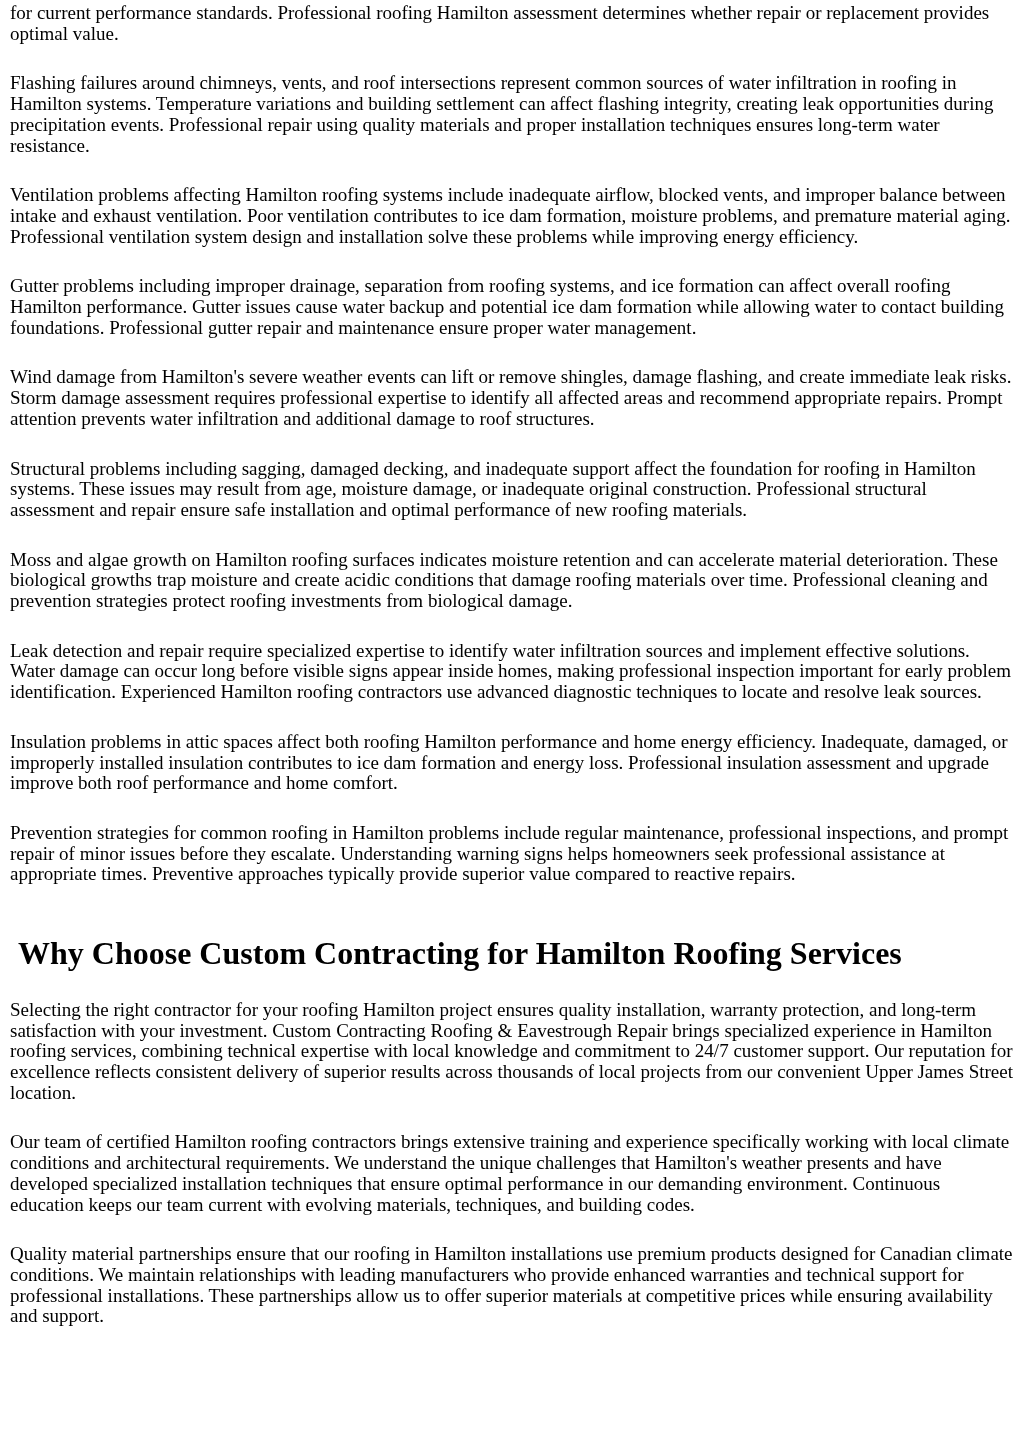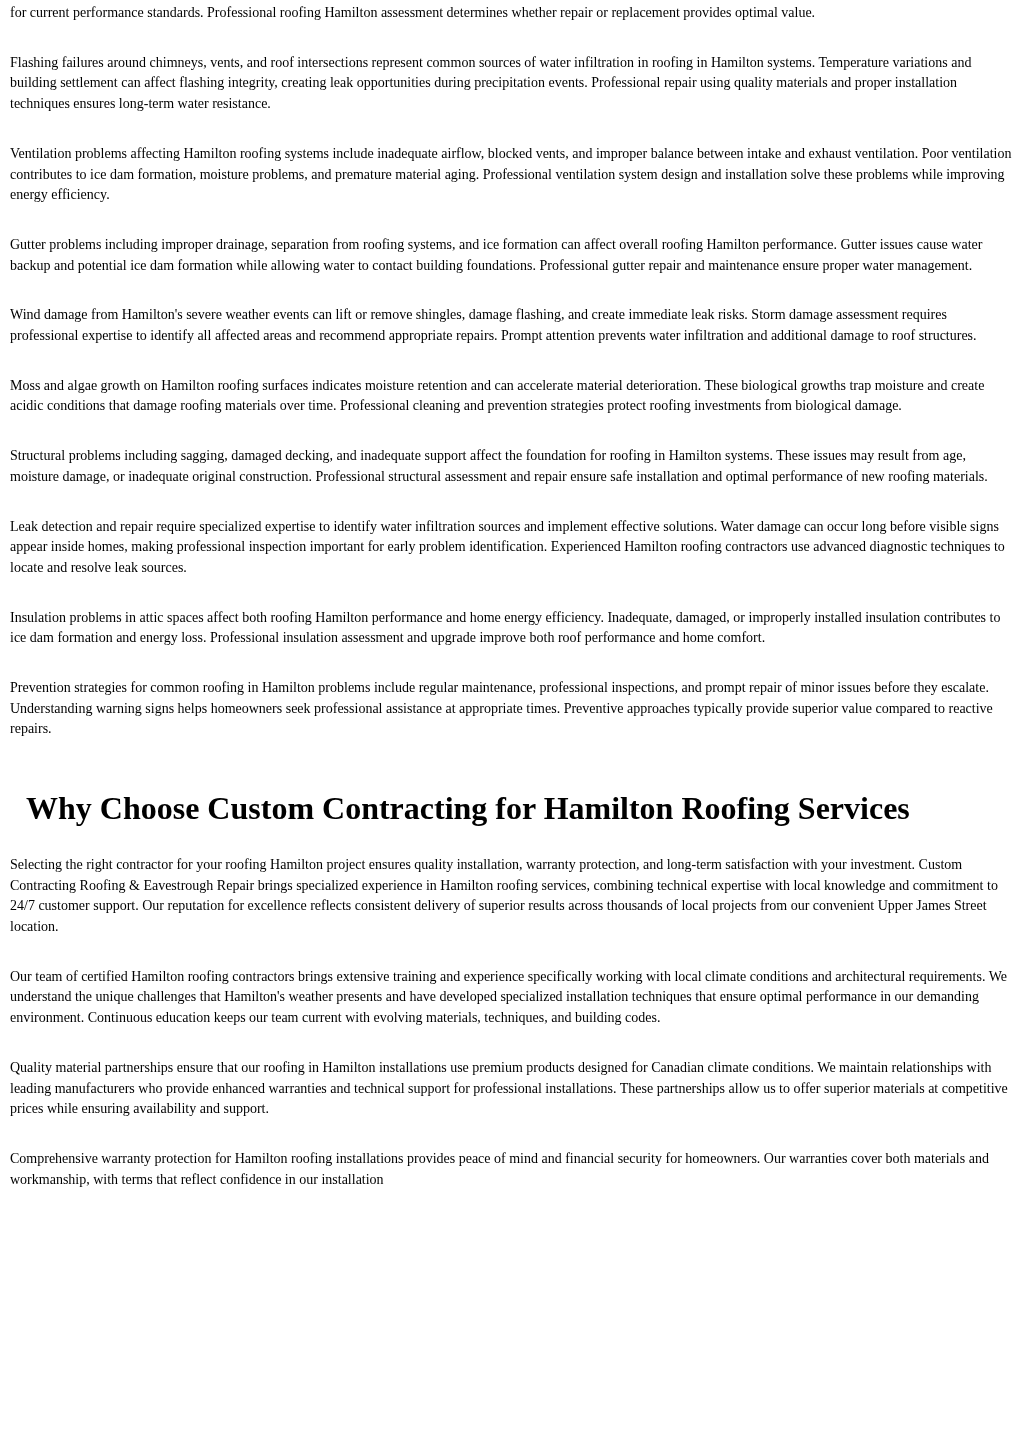--- a/index.html
+++ b/index.html
@@ -11,61 +11,60 @@
     width: 1024px;
     height: 1448px;
     overflow: hidden;
     color: #000000;
     font-family: "Liberation Serif", "DejaVu Serif", serif;
   }
   .article {
     padding: 3px 10px 0 10px;
   }
   .article p {
-    font-size: 14px;
+    font-size: 19px;
     line-height: 20.7px;
     margin: 0 0 29px 0;
     text-align: left;
   }
   .article h2 {
     font-size: 32px;
     line-height: 36.8px;
     font-weight: 700;
-    margin: 50px 0 28px 16px;
+    margin: 50px 0 28px 8px;
     letter-spacing: 0;
   }
 </style>
 </head>
 <body>
 
 <main class="article">
 
   <p>for current performance standards. Professional roofing Hamilton assessment determines whether repair or replacement provides optimal value.</p>
 
   <p>Flashing failures around chimneys, vents, and roof intersections represent common sources of water infiltration in roofing in Hamilton systems. Temperature variations and building settlement can affect flashing integrity, creating leak opportunities during precipitation events. Professional repair using quality materials and proper installation techniques ensures long-term water resistance.</p>
 
   <p>Ventilation problems affecting Hamilton roofing systems include inadequate airflow, blocked vents, and improper balance between intake and exhaust ventilation. Poor ventilation contributes to ice dam formation, moisture problems, and premature material aging. Professional ventilation system design and installation solve these problems while improving energy efficiency.</p>
 
   <p>Gutter problems including improper drainage, separation from roofing systems, and ice formation can affect overall roofing Hamilton performance. Gutter issues cause water backup and potential ice dam formation while allowing water to contact building foundations. Professional gutter repair and maintenance ensure proper water management.</p>
 
   <p>Wind damage from Hamilton's severe weather events can lift or remove shingles, damage flashing, and create immediate leak risks. Storm damage assessment requires professional expertise to identify all affected areas and recommend appropriate repairs. Prompt attention prevents water infiltration and additional damage to roof structures.</p>
 
+  <p>Structural problems including sagging, damaged decking, and inadequate support affect the foundation for roofing in Hamilton systems. These issues may result from age, moisture damage, or inadequate original construction. Professional structural assessment and repair ensure safe installation and optimal performance of new roofing materials.</p>
+
   <p>Moss and algae growth on Hamilton roofing surfaces indicates moisture retention and can accelerate material deterioration. These biological growths trap moisture and create acidic conditions that damage roofing materials over time. Professional cleaning and prevention strategies protect roofing investments from biological damage.</p>
-
-  <p>Structural problems including sagging, damaged decking, and inadequate support affect the foundation for roofing in Hamilton systems. These issues may result from age, moisture damage, or inadequate original construction. Professional structural assessment and repair ensure safe installation and optimal performance of new roofing materials.</p>
 
   <p>Leak detection and repair require specialized expertise to identify water infiltration sources and implement effective solutions. Water damage can occur long before visible signs appear inside homes, making professional inspection important for early problem identification. Experienced Hamilton roofing contractors use advanced diagnostic techniques to locate and resolve leak sources.</p>
 
   <p>Insulation problems in attic spaces affect both roofing Hamilton performance and home energy efficiency. Inadequate, damaged, or improperly installed insulation contributes to ice dam formation and energy loss. Professional insulation assessment and upgrade improve both roof performance and home comfort.</p>
 
   <p>Prevention strategies for common roofing in Hamilton problems include regular maintenance, professional inspections, and prompt repair of minor issues before they escalate. Understanding warning signs helps homeowners seek professional assistance at appropriate times. Preventive approaches typically provide superior value compared to reactive repairs.</p>
 
   <h2>Why Choose Custom Contracting for Hamilton Roofing Services</h2>
 
   <p>Selecting the right contractor for your roofing Hamilton project ensures quality installation, warranty protection, and long-term satisfaction with your investment. Custom Contracting Roofing &amp; Eavestrough Repair brings specialized experience in Hamilton roofing services, combining technical expertise with local knowledge and commitment to 24/7 customer support. Our reputation for excellence reflects consistent delivery of superior results across thousands of local projects from our convenient Upper James Street location.</p>
 
   <p>Our team of certified Hamilton roofing contractors brings extensive training and experience specifically working with local climate conditions and architectural requirements. We understand the unique challenges that Hamilton's weather presents and have developed specialized installation techniques that ensure optimal performance in our demanding environment. Continuous education keeps our team current with evolving materials, techniques, and building codes.</p>
 
   <p>Quality material partnerships ensure that our roofing in Hamilton installations use premium products designed for Canadian climate conditions. We maintain relationships with leading manufacturers who provide enhanced warranties and technical support for professional installations. These partnerships allow us to offer superior materials at competitive prices while ensuring availability and support.</p>
 
-  <p>Comprehensive warranty protection for Hamilton roofing installations provides peace of mind and financial security for homeowners. Our warranties cover both materials and workmanship, with terms that reflect confidence in our installation</p>
 
 </main>
 
 </body></html>

